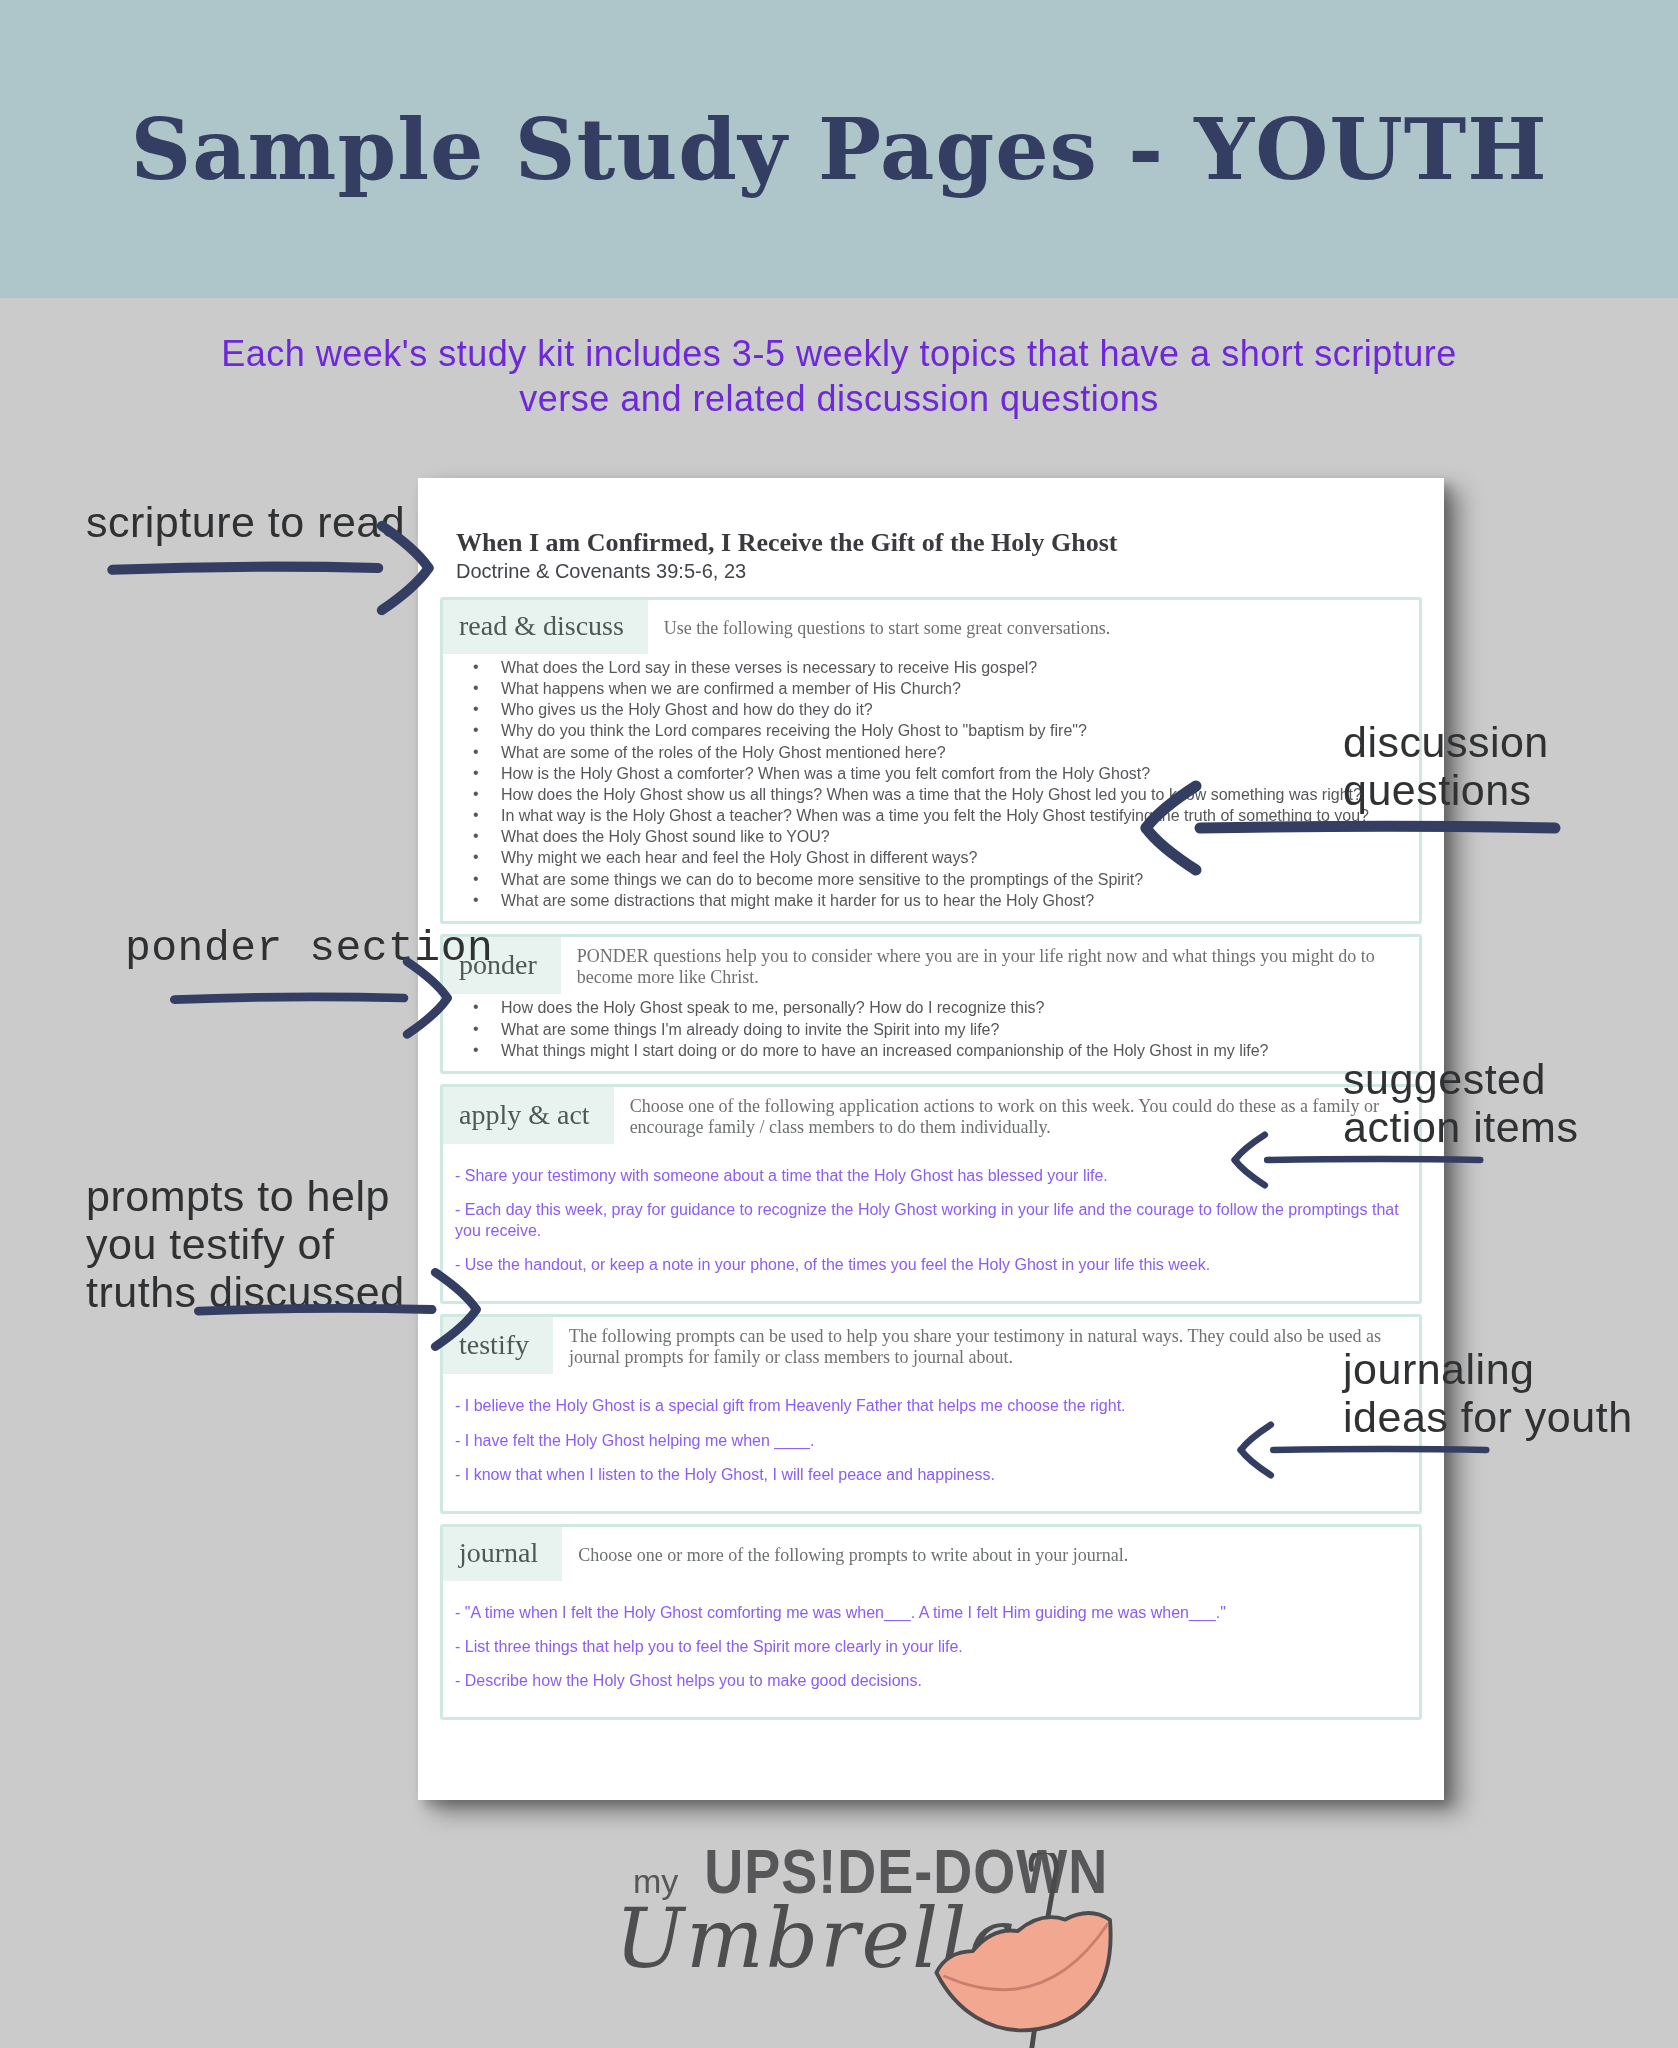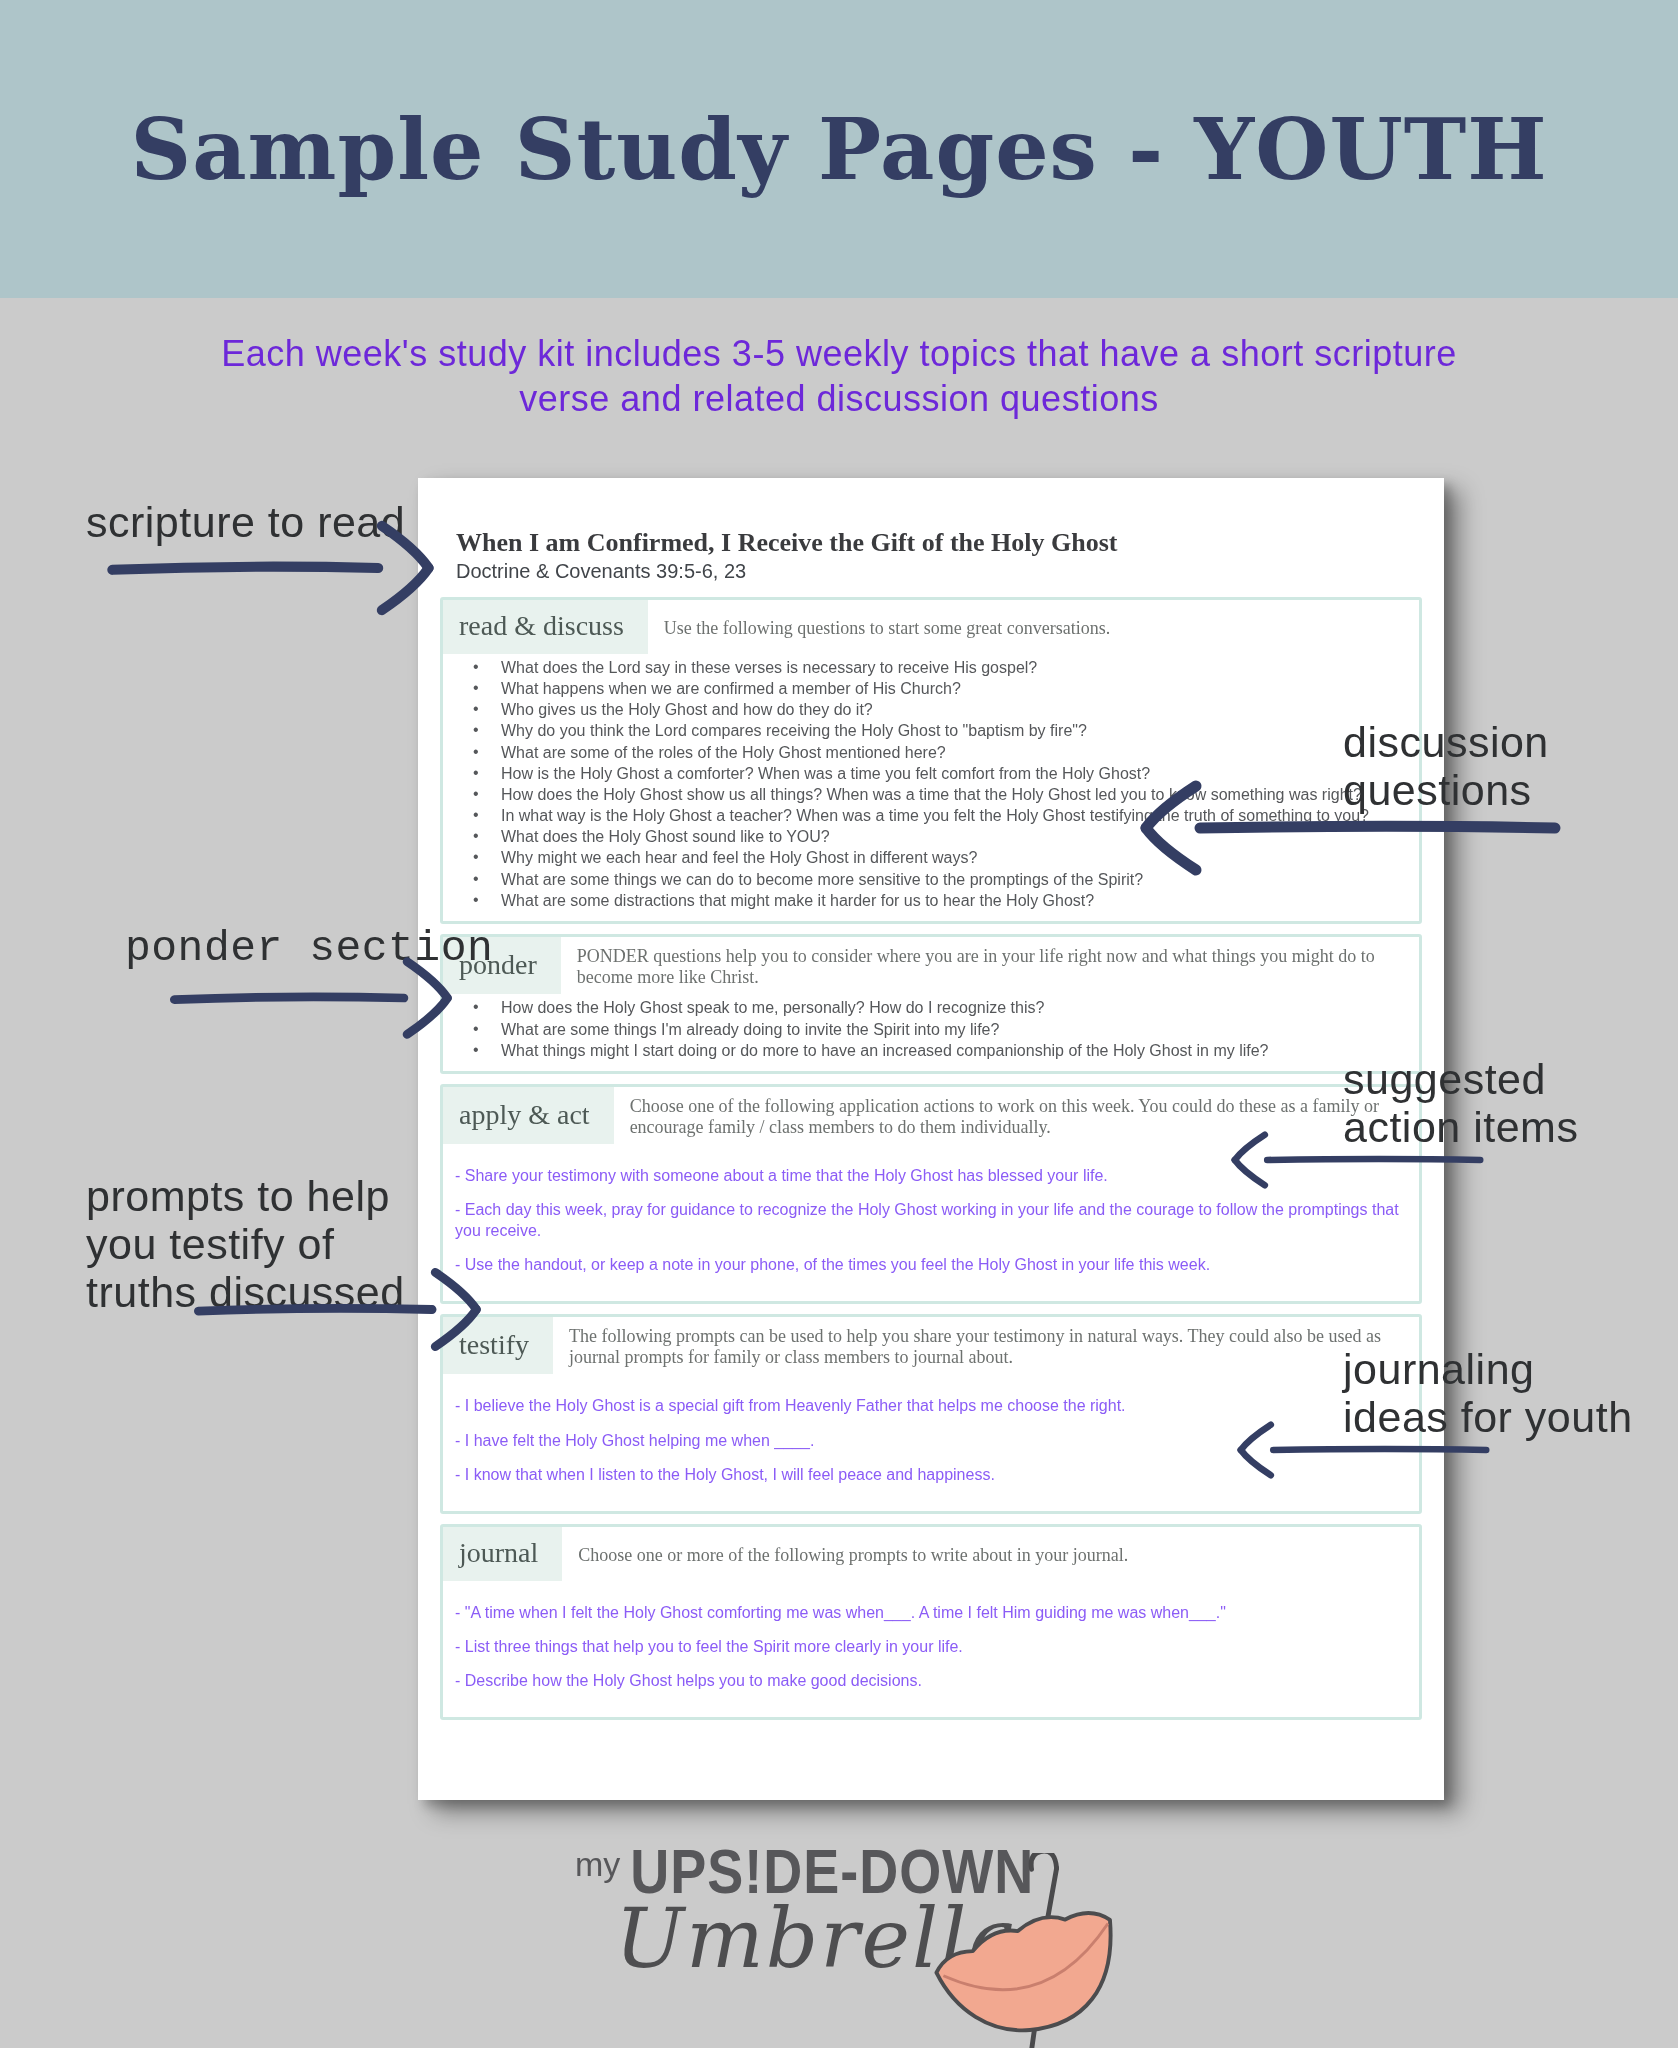--- a/index.html
+++ b/index.html
@@ -37,21 +37,21 @@
   .dash-item{font-size:16px;line-height:1.26;color:#8b5cf6;margin:14px 0;}
 
   
   .note{position:absolute;font-size:43px;line-height:1.12;color:#2f3133;letter-spacing:.5px;
         white-space:pre-line;z-index:2;}
   .arrow{position:absolute;z-index:3;}
   .arrow path{fill:none;stroke:var(--navy,#343e63);stroke-width:11;stroke-linecap:round;stroke-linejoin:round;}
 
   
   .logo{position:absolute;left:575px;top:1845px;width:560px;height:205px;z-index:1;color:#57575a;}
-  .logo-row1{display:flex;align-items:flex-start;gap:10px;}
+  .logo-row1{display:flex;align-items:flex-end;gap:26px;margin-left:58px;}
   .logo-my{font-size:34px;padding-bottom:6px;}
   .logo-name{font-size:54px;font-weight:bold;letter-spacing:1px;transform:scaleY(1.18);
              transform-origin:bottom left;white-space:nowrap;}
   .logo-script{font-family:"DejaVu Serif",serif;font-style:italic;font-size:82px;color:#4e4e50;
                margin:-16px 0 0 40px;letter-spacing:2px;}
   .umbrella{position:absolute;right:-14px;top:8px;}
 </style>
 </head>
 <body>
 

